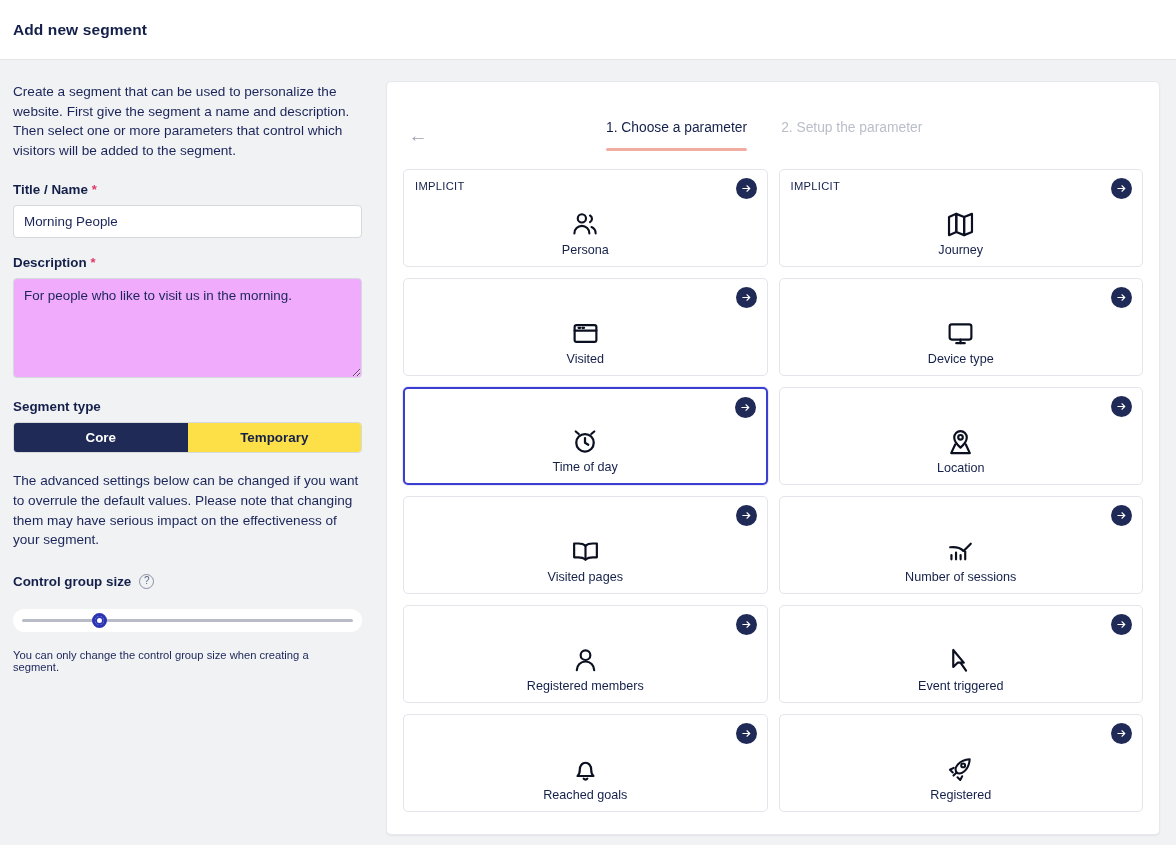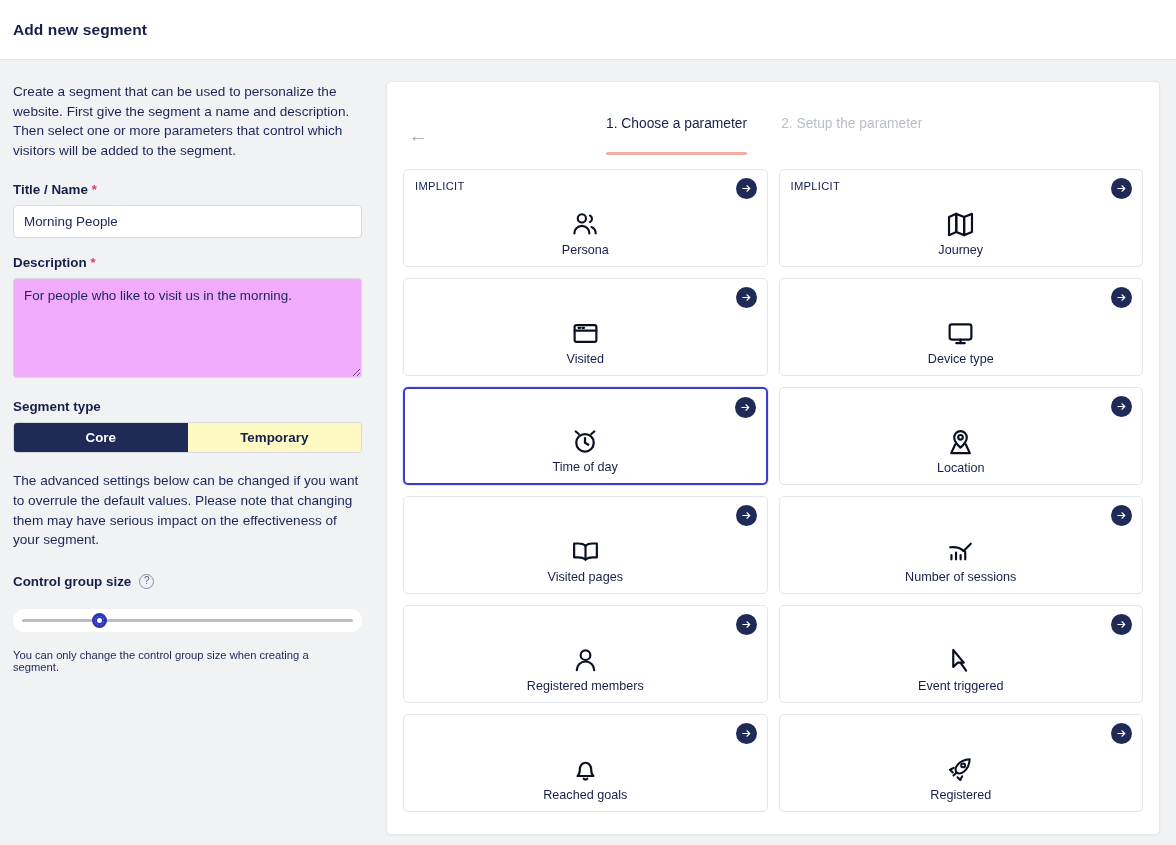--- a/index.html
+++ b/index.html
@@ -99,21 +99,21 @@
     display: flex;
     align-items: center;
     justify-content: center;
     font-size: 13.4px;
     font-weight: bold;
     cursor: pointer;
     border: none;
     font-family: "Liberation Sans", sans-serif;
   }
   .seg-btn.active { background: #1f2a57; color: #ffffff; }
-  .seg-btn.inactive { background: #fef9c3; color: #14204a; }
+  .seg-btn.inactive { background: #fde047; color: #14204a; }
 
   .advanced-text {
     font-size: 13.6px;
     line-height: 19.6px;
     color: #1b2559;
     margin: 18px 0 24px 0;
     width: 352px;
   }
   .cgs-row { display: flex; align-items: center; gap: 8px; margin-bottom: 20px; }
   .cgs-label { font-size: 13.4px; font-weight: bold; color: #14204a; text-align: right; }
@@ -173,21 +173,21 @@
     line-height: 1;
   }
   .steps {
     display: flex;
     gap: 34px;
     margin-left: 175px;
     align-items: flex-start;
   }
   .step {
     font-size: 13.8px;
-    padding-bottom: 24px;
+    padding-bottom: 16px;
     cursor: pointer;
     position: relative;
     white-space: nowrap;
   }
   .step.active { color: #14204a; font-weight: normal; }
   .step.active::after {
     content: "";
     position: absolute;
     left: 0; right: 0; bottom: 0;
     height: 3px;

